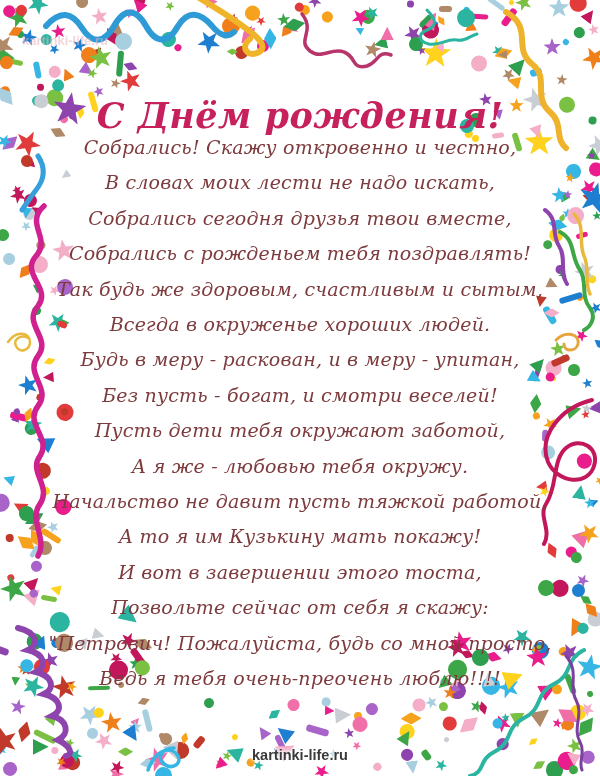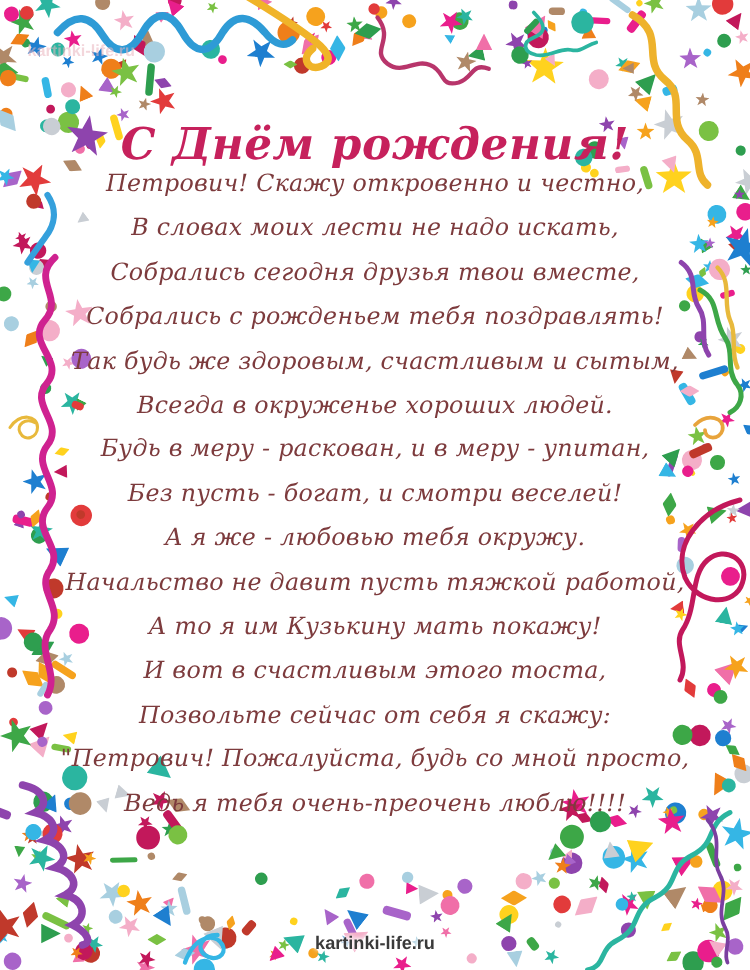--- a/index.html
+++ b/index.html
@@ -487,32 +487,33 @@
       <div class="shape star" style="left: 443px; top: 685.7px; width: 13.9px; height: 13.9px; background: rgb(239, 127, 26); transform: rotate(295deg);"></div>
       <div class="shape circle" style="left: 448.1px; top: 659.6px; width: 18.7px; height: 18.7px; background: rgb(61, 167, 71); transform: rotate(334deg);"></div>
       <div class="shape star" style="left: 513.2px; top: 628.2px; width: 18.4px; height: 18.4px; background: rgb(43, 181, 160); transform: rotate(108deg);"></div>
       <div class="shape tri" style="left: 504.2px; top: 667.5px; width: 19.3px; height: 19.3px; background: rgb(255, 210, 30); transform: rotate(69deg);"></div>
       <div class="shape tri" style="left: 436.5px; top: 676.7px; width: 13.3px; height: 13.3px; background: rgb(61, 167, 71); transform: rotate(229deg);"></div>
     </div>
 
   <div class="content">
     <h1 class="title">С Днём рождения!</h1>
     <div class="poem">
-        <div class="poem-line">Петрович! Скажу откровенно и честно,</div>
+        <div class="poem-line">Собрались! Скажу откровенно и честно,</div>
         <div class="poem-line">В словах моих лести не надо искать,</div>
         <div class="poem-line">Собрались сегодня друзья твои вместе,</div>
         <div class="poem-line">Собрались с рожденьем тебя поздравлять!</div>
         <div class="poem-line">Так будь же здоровым, счастливым и сытым,</div>
         <div class="poem-line">Всегда в окруженье хороших людей.</div>
         <div class="poem-line">Будь в меру - раскован, и в меру - упитан,</div>
         <div class="poem-line">Без пусть - богат, и смотри веселей!</div>
+        <div class="poem-line">Пусть дети тебя окружают заботой,</div>
         <div class="poem-line">А я же - любовью тебя окружу.</div>
         <div class="poem-line">Начальство не давит пусть тяжкой работой,</div>
         <div class="poem-line">А то я им Кузькину мать покажу!</div>
-        <div class="poem-line">И вот в счастливым этого тоста,</div>
+        <div class="poem-line">И вот в завершении этого тоста,</div>
         <div class="poem-line">Позвольте сейчас от себя я скажу:</div>
         <div class="poem-line">"Петрович! Пожалуйста, будь со мной просто,</div>
         <div class="poem-line">Ведь я тебя очень-преочень люблю!!!!</div>
       </div>
   </div>
 
   <div class="watermark-faint">kartinki-life.ru</div>
   <div class="watermark">kartinki-life.ru</div>
 </div>
 

